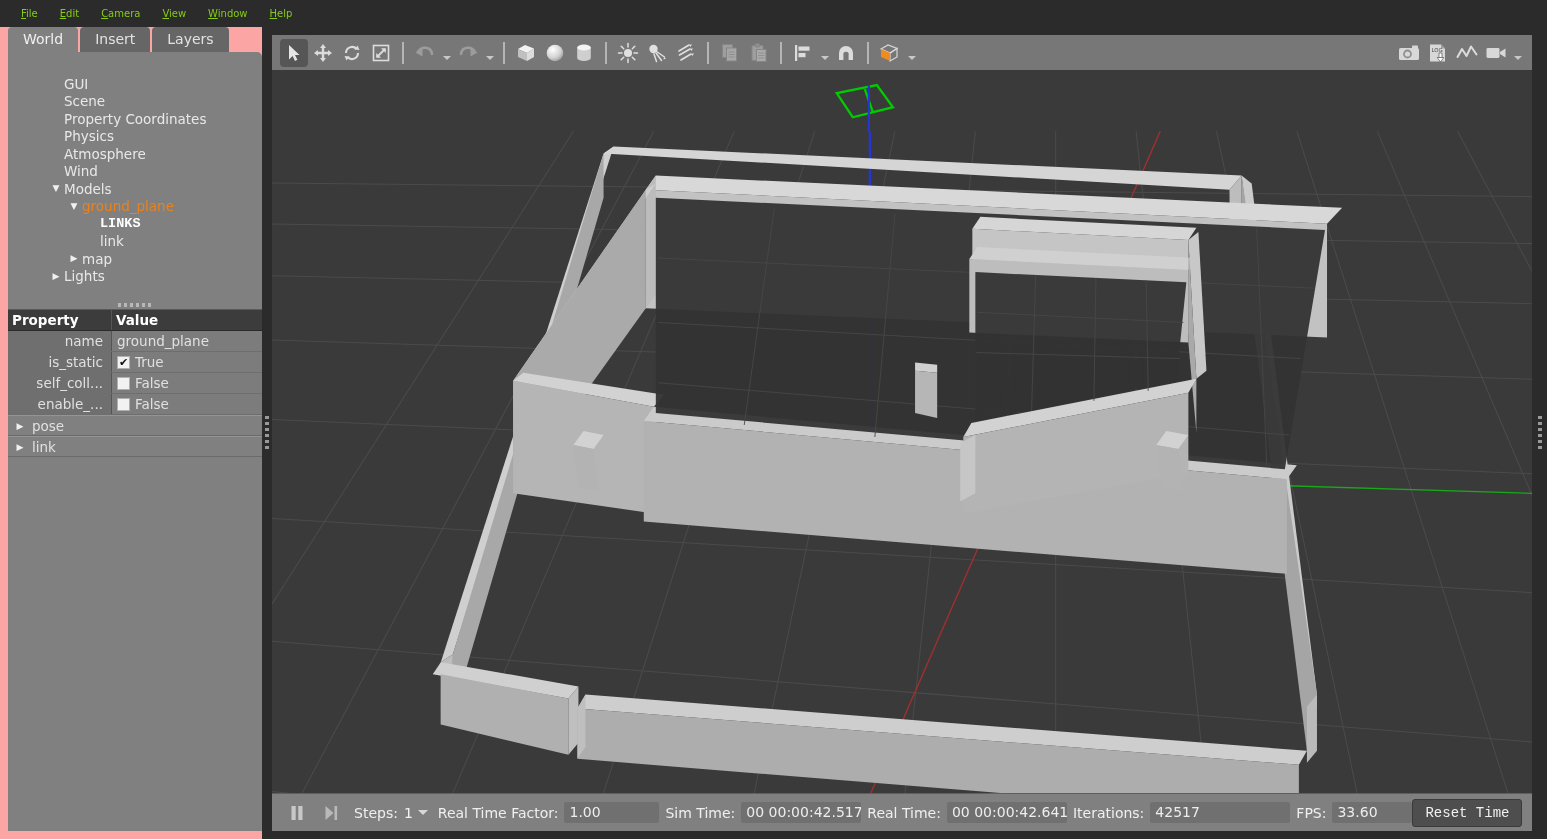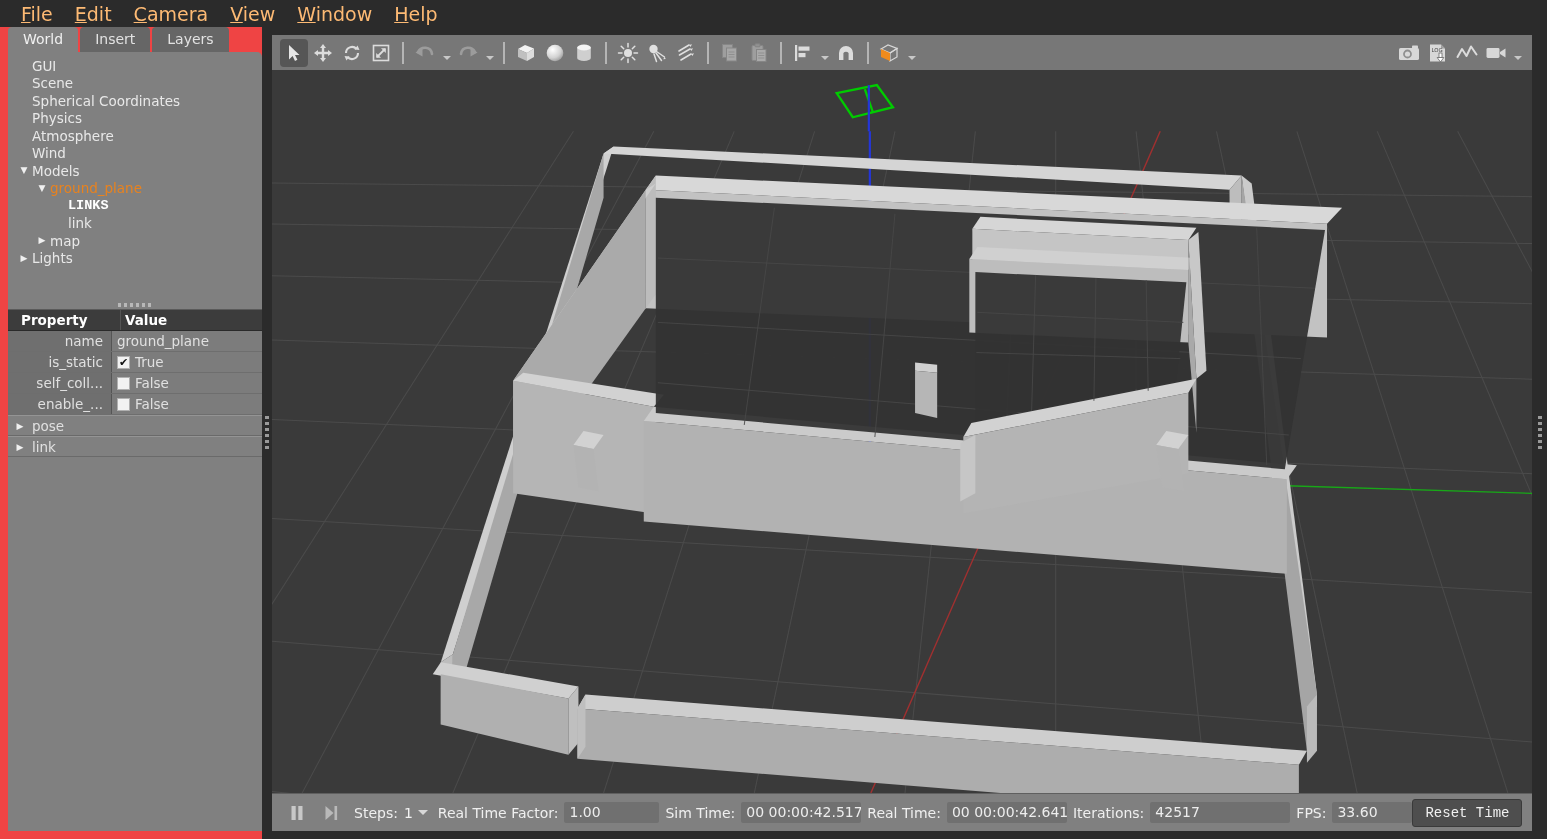--- a/index.html
+++ b/index.html
@@ -13,42 +13,42 @@
 
   
   .menubar {
     height: 27px;
     display: flex;
     align-items: center;
     padding-left: 10px;
     background: #2b2b2b;
   }
   .menu-item {
-    color: #fdba74;
-    font-size: 19px;
+    color: #84cc16;
+    font-size: 10px;
     padding: 2px 11px;
     cursor: default;
     white-space: nowrap;
   }
   .menu-item u { text-decoration: underline; }
 
   
   .shell {
     height: 812px;
     display: flex;
     align-items: stretch;
     background: #2b2b2b;
   }
 
   
   .left-col {
     width: 262px;
     display: flex;
     flex-direction: column;
-    background: #ef4444;
+    background: #fca5a5;
     padding-left: 8px;
     padding-bottom: 8px;
   }
   .tabrow {
     height: 25px;
     display: flex;
     align-items: flex-end;
     gap: 2px;
     flex-shrink: 0;
   }
@@ -75,22 +75,23 @@
     display: flex;
     flex-direction: column;
     min-height: 0;
     overflow: hidden;
   }
 
   
   .tree {
     height: 249px;
     overflow: hidden;
-    padding-top: 5px;
-    flex-shrink: 0;
+    padding-top: 23px;
+    flex-shrink: 0;
+    margin-left: 32px;
   }
   .tree-row {
     display: flex;
     align-items: center;
     height: 17.5px;
     font-size: 13.5px;
     color: #e8e8e8;
     cursor: default;
     white-space: nowrap;
   }
@@ -131,21 +132,20 @@
   .prow {
     display: flex;
     height: 21px;
     align-items: stretch;
     font-size: 13.5px;
     border-bottom: 1px solid #6e6e6e;
   }
   .prow.header {
     background: #3c3c3c;
     border-bottom: 1px solid #2a2a2a;
-    padding-left: 9px;
   }
   .prow.header .pcell {
     color: #ffffff;
     font-weight: bold;
     padding-left: 4px;
     display: flex;
     align-items: center;
   }
   .pcell {
     display: flex;
@@ -396,21 +396,21 @@
           <div class="tree-row" style="padding-left: 8px;">
             <span class="arrow spacer">▶</span>
             <span class="label">GUI</span>
           </div>
           <div class="tree-row" style="padding-left: 8px;">
             <span class="arrow spacer">▶</span>
             <span class="label">Scene</span>
           </div>
           <div class="tree-row" style="padding-left: 8px;">
             <span class="arrow spacer">▶</span>
-            <span class="label">Spherical Coordinates</span>
+            <span class="label">Property Coordinates</span>
           </div>
           <div class="tree-row" style="padding-left: 8px;">
             <span class="arrow spacer">▶</span>
             <span class="label">Physics</span>
           </div>
           <div class="tree-row" style="padding-left: 8px;">
             <span class="arrow spacer">▶</span>
             <span class="label">Atmosphere</span>
           </div>
           <div class="tree-row" style="padding-left: 8px;">

